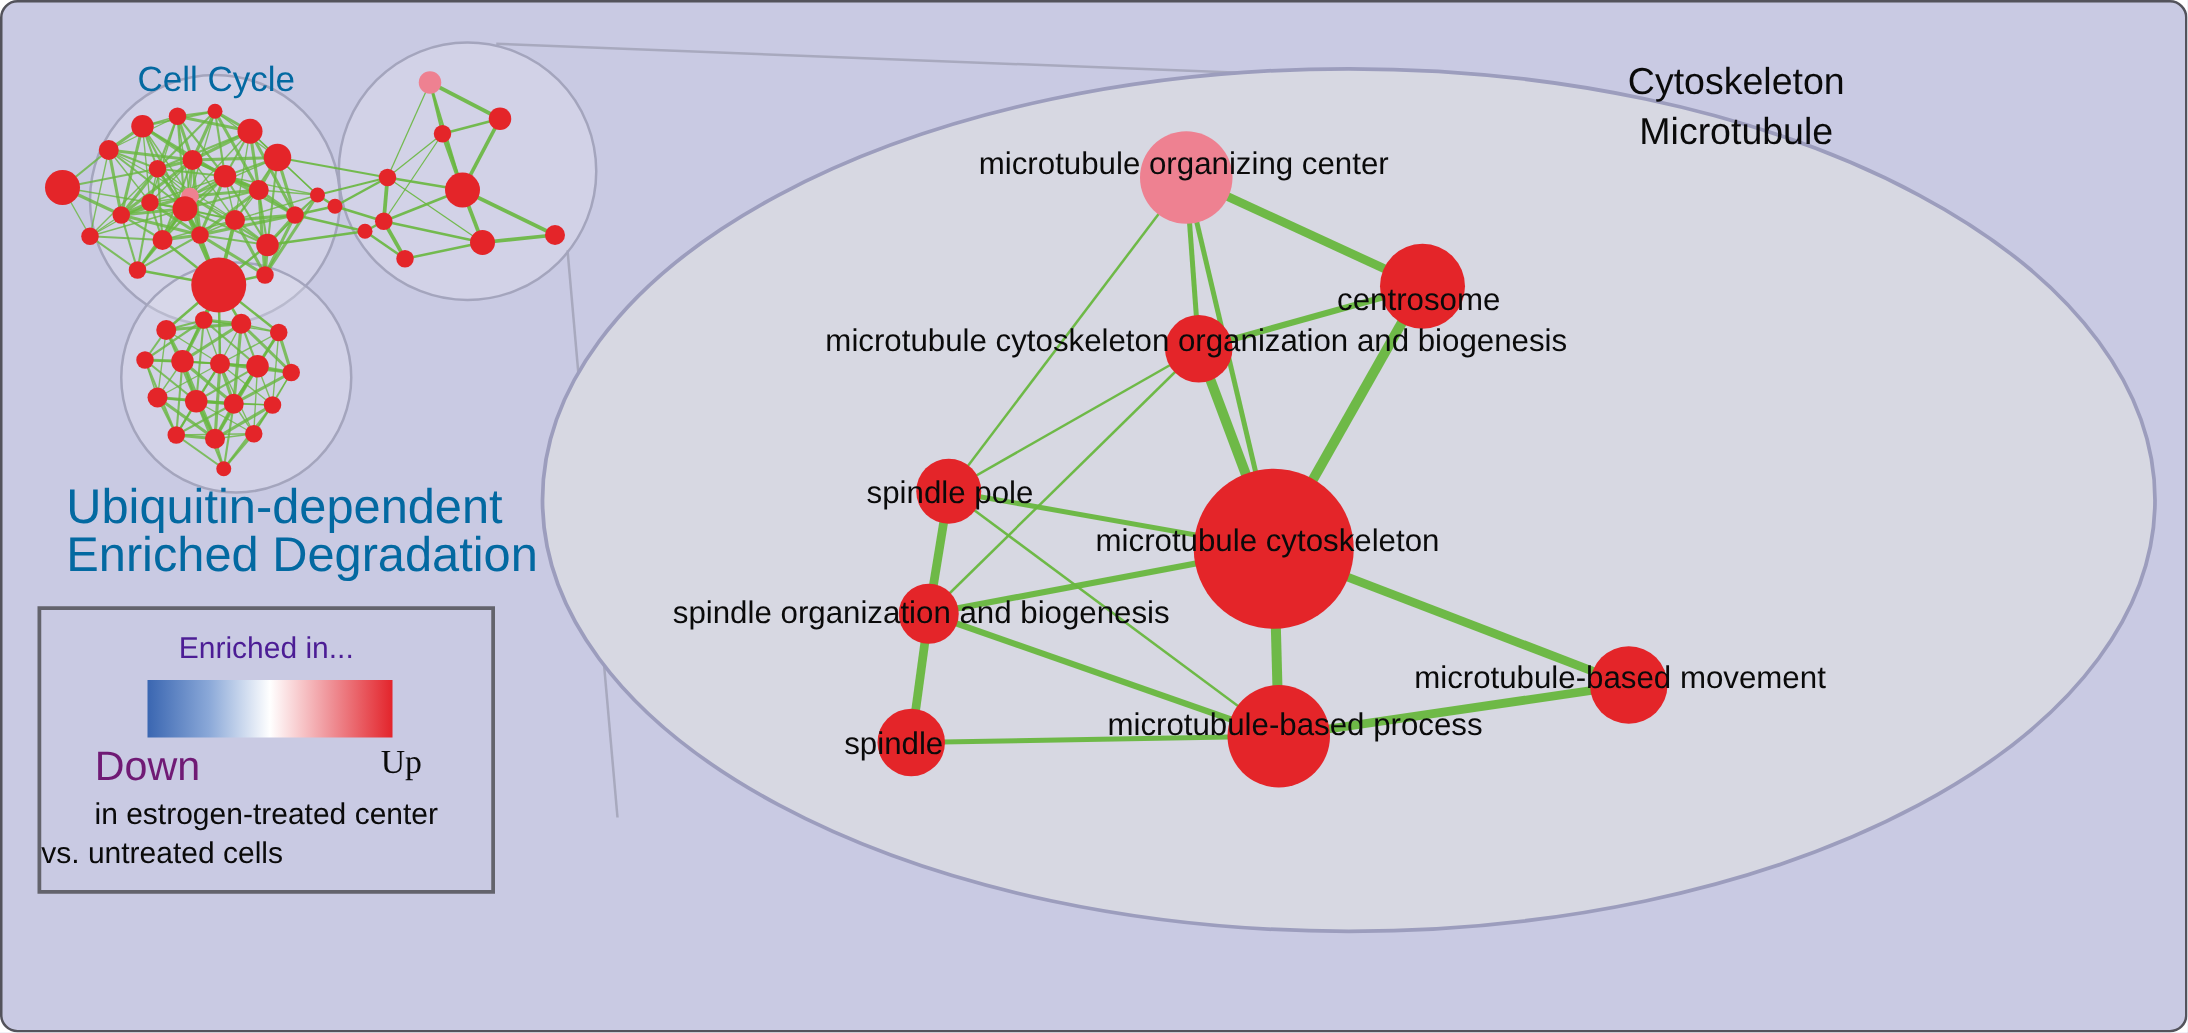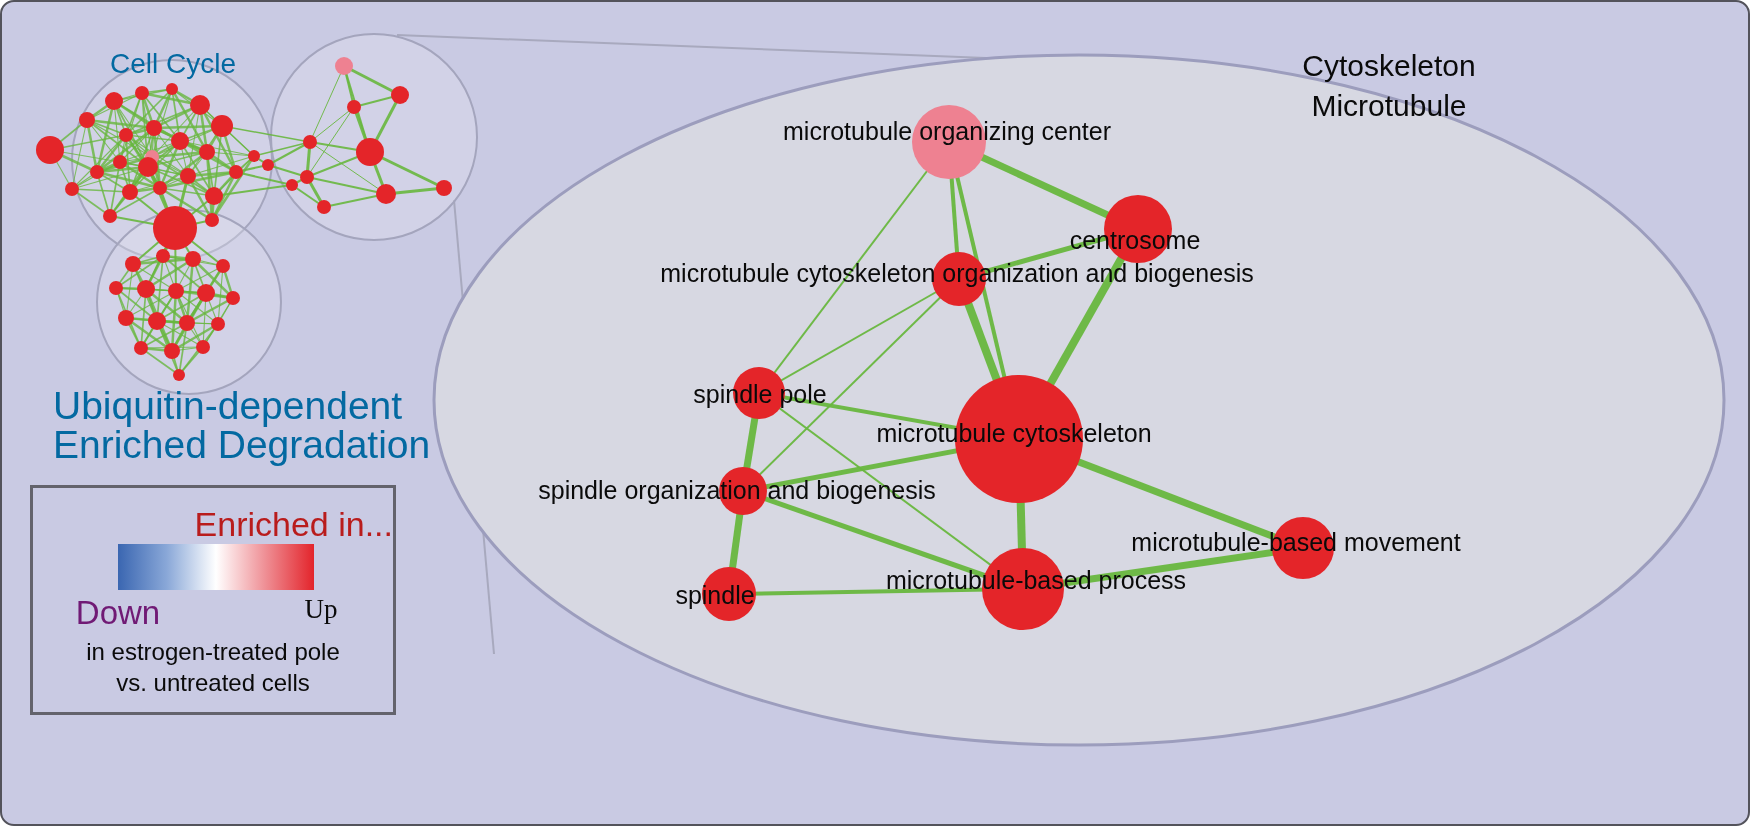--- a/index.html
+++ b/index.html
@@ -23,29 +23,29 @@
   .mt-title   { left:1387px; top:44px; font-size:30px; line-height:40px;
                 transform:translateX(-50%); text-align:center; color:#0a0a0a; }
 
   .legend {
     position:absolute; left:28px; top:483px;
     width:366px; height:230px;
     border:3px solid #63636c;
     background:transparent;
   }
   .legend-title { position:absolute; left:0; top:17px; width:100%;
-                  text-align:right; font-size:34px; color:#b91c1c; }
+                  text-align:center; font-size:24px; color:#4c1d95; }
   .legend-gradient { position:absolute; left:85px; top:56px; width:196px; height:46px; }
   .legend-down { position:absolute; left:85px;  top:106px; transform:translateX(-50%);
                  font-size:33px; color:#701a75; }
   .legend-up   { position:absolute; left:288px; top:106px; transform:translateX(-50%);
                  font-size:27px; color:#0a0a0a;font-family:Liberation Serif, serif; }
   .legend-cap1 { position:absolute; left:0; top:150px; width:100%; text-align:center;
                  font-size:24px; color:#0a0a0a; }
-  .legend-cap2 { position:absolute; left:0; top:181px; width:100%; text-align:center;
+  .legend-cap2 { position:absolute; left:0; top:181px; width:100%; 
                  font-size:24px; color:#0a0a0a; }
 </style>
 </head>
 <body>
 
 <div class="canvas">
 
   <svg class="net" id="net-svg" width="1750" height="826" viewBox="0 0 1750 826">
       <line x1="395" y1="33" x2="1035" y2="58" stroke="#a8a9be" stroke-width="2"></line>
       <line x1="452" y1="198" x2="492" y2="652" stroke="#a8a9be" stroke-width="2"></line>
@@ -414,17 +414,17 @@
   <div class="lbl mt-title">
     <div>Cytoskeleton</div>
     <div>Microtubule</div>
   </div>
 
   <div class="legend">
     <div class="legend-title">Enriched in...</div>
     <div class="legend-gradient" id="legend-gradient" style="background: linear-gradient(90deg, rgb(58, 102, 177), rgb(138, 168, 216), rgb(255, 255, 255), rgb(239, 144, 150), rgb(227, 36, 43));"></div>
     <div class="legend-down">Down</div>
     <div class="legend-up">Up</div>
-    <div class="legend-cap1">in estrogen-treated pole</div>
+    <div class="legend-cap1">in estrogen-treated center</div>
     <div class="legend-cap2">vs. untreated cells</div>
   </div>
 
 </div>
 
 </body></html>

